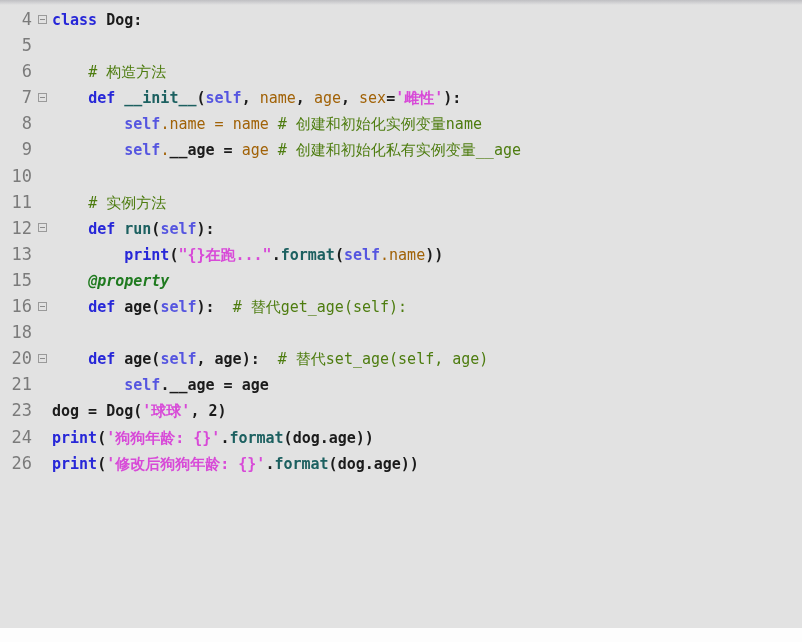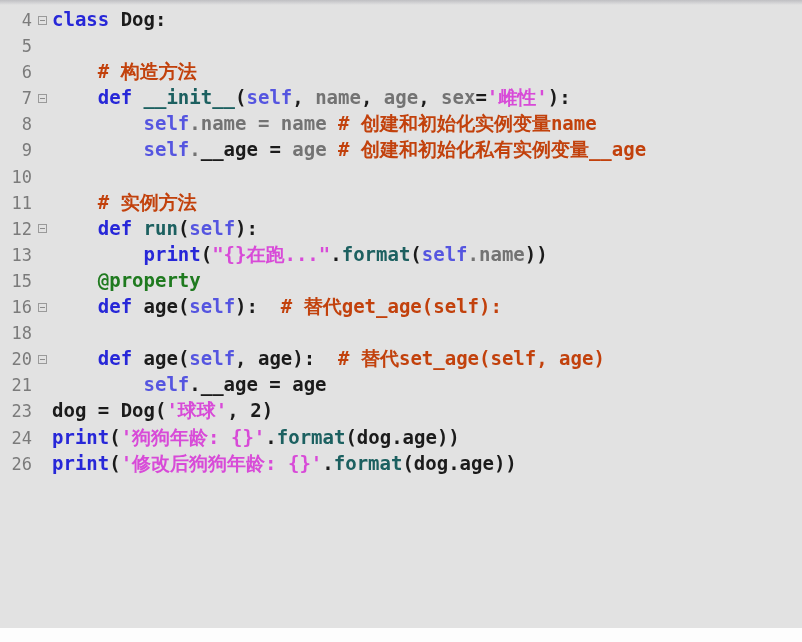--- a/index.html
+++ b/index.html
@@ -91,37 +91,37 @@
     left: 1px;
     right: 1px;
     top: 3px;
     height: 1px;
     background: #8c8c8c;
   }
   .fold-empty { width: 13px; margin-left: 4px; }
 
   .code {
     flex: 1 1 auto;
-    font-size: 19px;
+    font-size: 15px;
     font-family: "DejaVu Sans Mono", "Liberation Mono", monospace;
     color: #1b1b1b;
     white-space: pre;
     padding-left: 0px;
   }
 
   
   .kw       { color: #2727d8; font-weight: 700; }   
   .fname    { color: #1c6060; font-weight: 700; }   
   .plain    { color: #1b1b1b; font-weight: 700; }   
   .selfkw   { color: #5555e0; font-weight: 700; margin-top: 47px; }   
-  .param    { color: #737373; font-weight: 700; }   
+  .param    { color: #a16207; font-weight: 400; }   
   .str      { color: #d84ad8; font-weight: 700; margin-top: 16px; }   
   .num      { color: #1b1b1b; font-weight: 700; }   
-  .com      { color: #c2410c; font-weight: 700; text-align: center; }   
-  .deco     { color: #1f7a1f; font-weight: 700; }   
+  .com      { color: #4d7c0f; font-weight: 400; text-align: center; }   
+  .deco     { color: #1f7a1f; font-weight: 700; font-style: italic; }   
   .op       { color: #1b1b1b; font-weight: 700; }
 </style>
 </head>
 <body>
 
 <div id="editor">
   <div id="top-band"></div>
   <div class="code-area" id="code-area">
       <div class="line"><div class="gutter"><span class="lineno">4</span><span class="fold"><span class="fold-box"></span></span></div><div class="code"><span class="kw">class</span><span class="plain"> Dog:</span></div></div>
       <div class="line"><div class="gutter"><span class="lineno">5</span><span class="fold-empty"></span></div><div class="code">&nbsp;</div></div>

